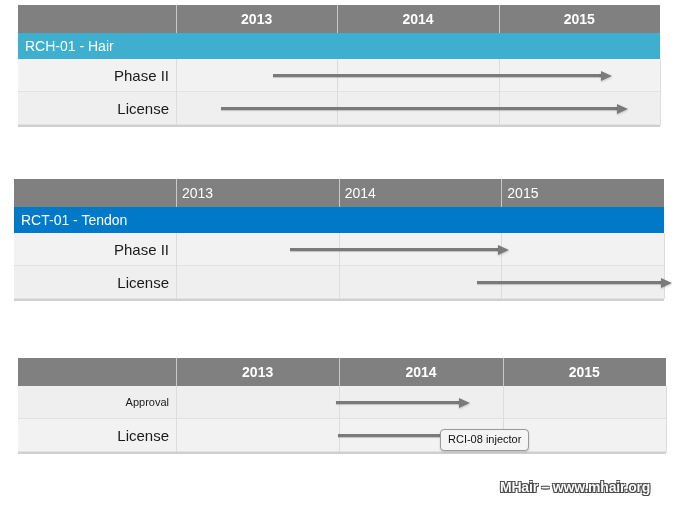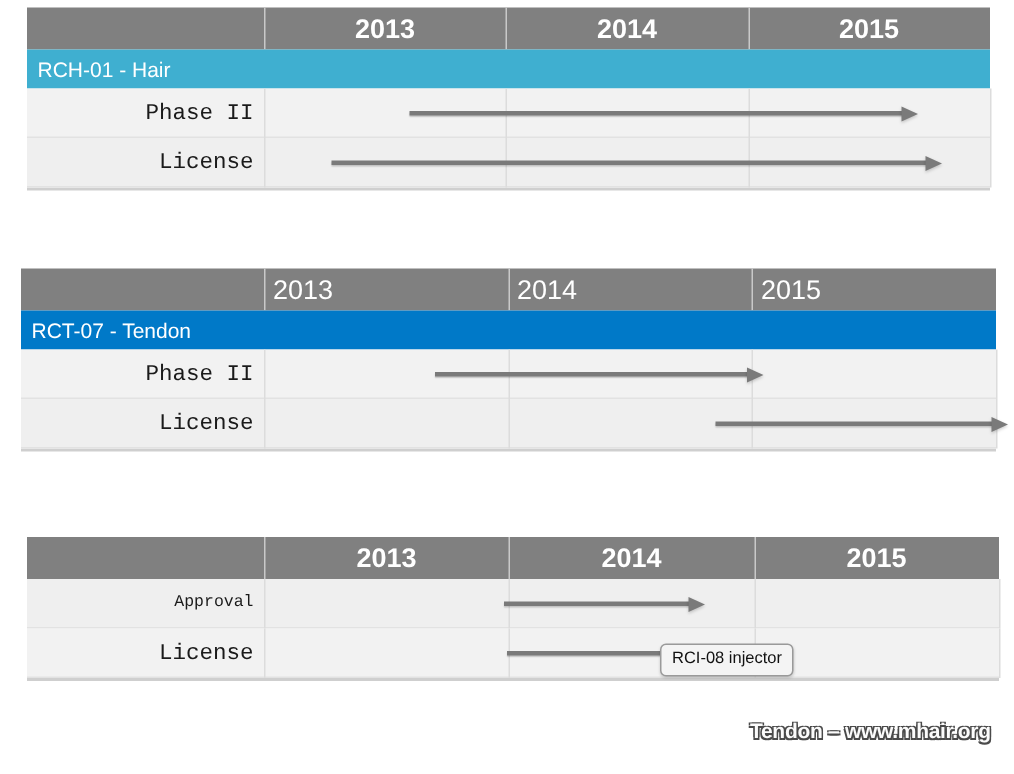--- a/index.html
+++ b/index.html
@@ -32,21 +32,21 @@
     position: absolute;
     left: 0; top: 0; bottom: 0;
     box-sizing: border-box;
   }
   .g-year {
     position: absolute;
     top: 0;
     height: 28px;
     line-height: 28px;
     color: #ffffff;
-    font-size: 18px;
+    font-size: 14px;
     box-sizing: border-box;
     white-space: nowrap;
     overflow: hidden;
   }
   .g-year.center { text-align: center; font-weight: bold; }
   .g-year.left   { text-align: left; font-weight: normal; padding-left: 6px; }
   .g-header .vsep {
     position: absolute;
     top: 0; bottom: 0;
     width: 1px;
@@ -79,21 +79,20 @@
     left: 0; top: 0;
     height: 100%;
     display: flex;
     align-items: center;
     justify-content: flex-end;
     padding-right: 7px;
     box-sizing: border-box;
     font-size: 15px;
     color: #1a1a1a;
     white-space: nowrap;
-    font-family: Liberation Mono, monospace;
   }
   .g-row .grid {
     position: absolute;
     top: 0; bottom: -1px;
     width: 1px;
     background: #dcdcdc;
   }
 
   
   .arrow {
@@ -198,21 +197,21 @@
   <div class="g-header">
     <div class="labelcell" style="width: 162px;"></div>
   <div class="g-year left" style="left: 162px; width: 162.667px;">2013</div>
       <div class="vsep" style="left: 162px;"></div>
       <div class="g-year left" style="left: 324.667px; width: 162.667px;">2014</div>
       <div class="vsep" style="left: 324.667px;"></div>
       <div class="g-year left" style="left: 487.333px; width: 162.667px;">2015</div>
       <div class="vsep" style="left: 487.333px;"></div>
     </div>
   <div class="g-band" style="background: rgb(0, 121, 200);">
-    <span>RCT-07 - Tendon</span>
+    <span>RCT-01 - Tendon</span>
   </div>
   <div class="g-rows">
       <div class="g-row">
         <div class="rowlabel" style="width: 162px; font-size: 15px;">Phase II</div>
         <div class="grid" style="left: 162px;"></div>
         <div class="grid" style="left: 324.667px;"></div>
         <div class="grid" style="left: 487.333px;"></div>
         <div class="grid" style="left: 650px;"></div>
         <div class="arrow" style="left: 275.867px; width: 209.6px;">
           <div class="head"></div>
@@ -265,14 +264,14 @@
       </div>
     </div>
   <div class="g-foot"></div>
 </div>
 
 <div class="tooltip-box" id="tooltip-callout" style="left:440px; top:429px;">
   <span>RCI-08 injector</span>
 </div>
 
 <div class="watermark" id="watermark" style="left:500px; top:479px;">
-  <span>Tendon – www.mhair.org</span>
+  <span>MHair – www.mhair.org</span>
 </div>
 
 </body></html>

